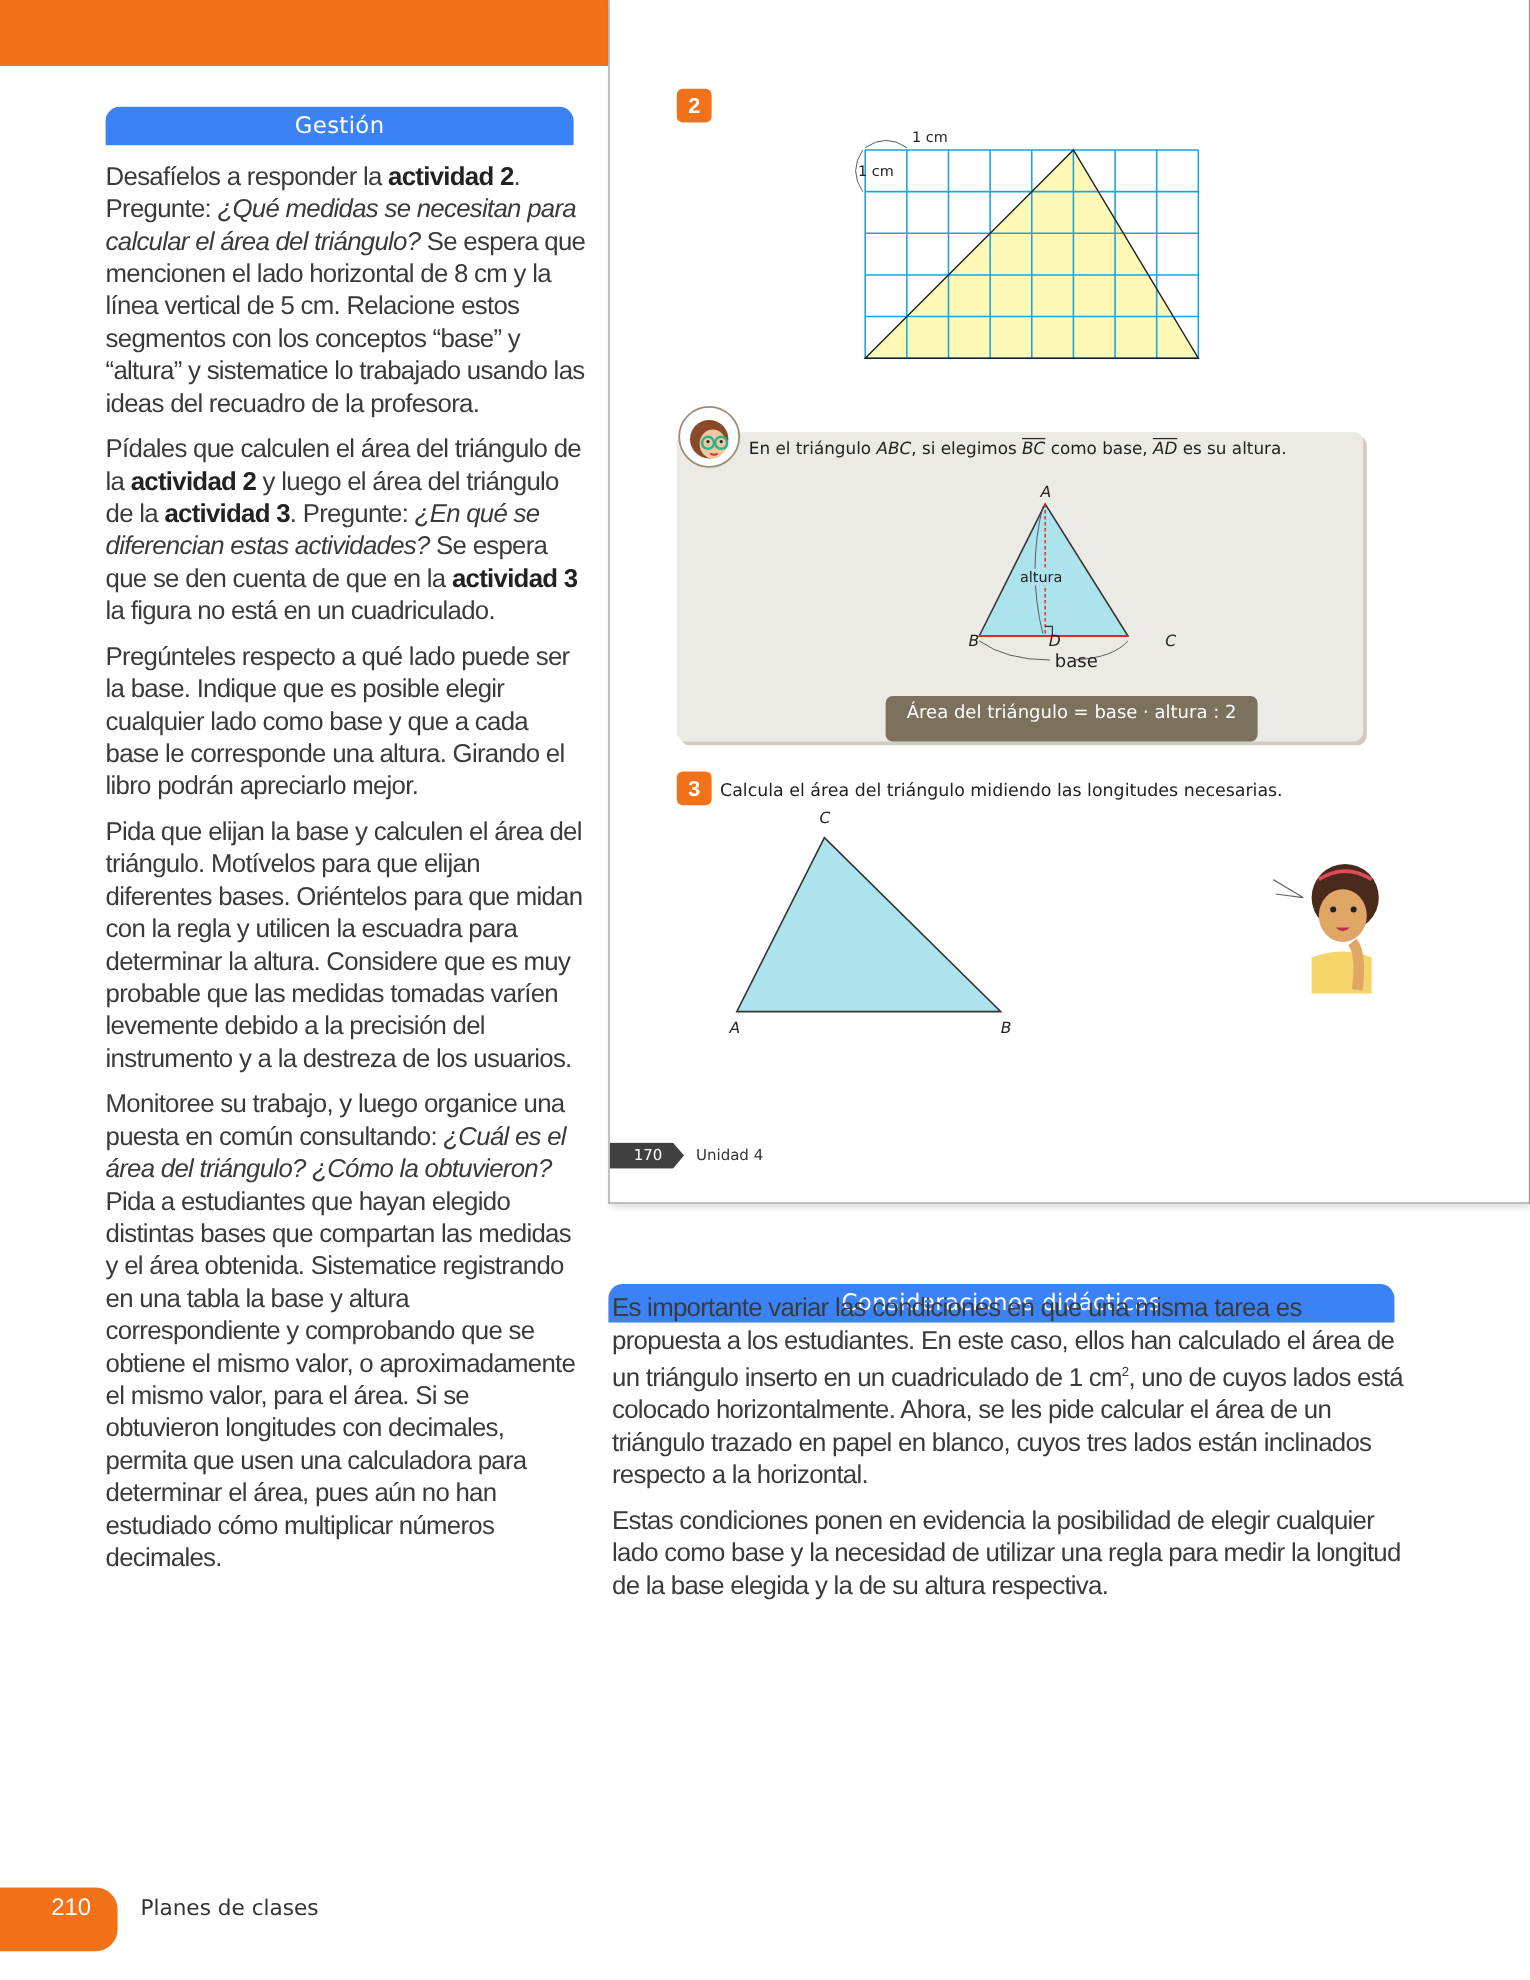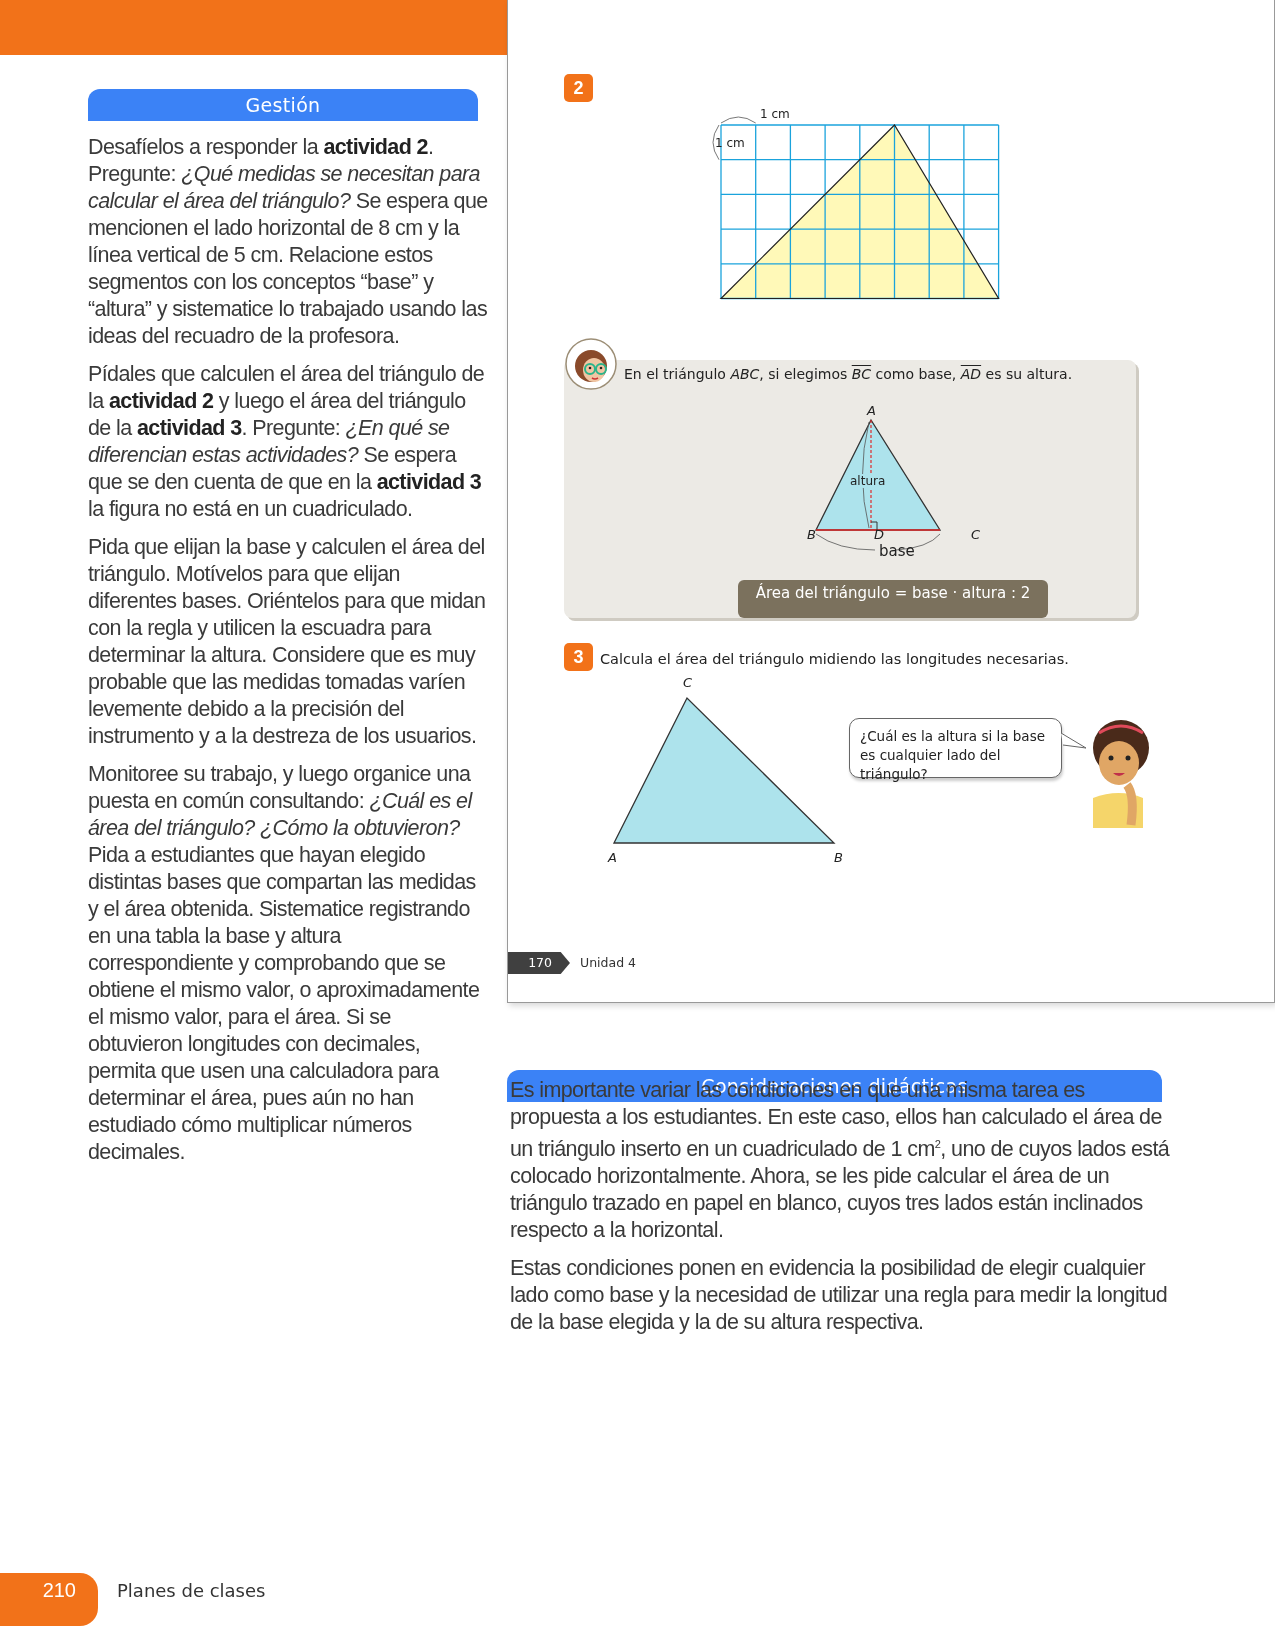--- a/index.html
+++ b/index.html
@@ -43,20 +43,21 @@
 </style>
 </head>
 <body>
 
 <div class="abs top-band"></div>
 
 <div class="abs section-header gestion-header">Gestión</div>
 <div class="abs left-col" id="left-col">
     <p><span>Desafíelos a responder la </span><b>actividad 2</b><span>. Pregunte: </span><i>¿Qué medidas se necesitan para calcular el área del triángulo?</i><span> Se espera que mencionen el lado horizontal de 8 cm y la línea vertical de 5 cm. Relacione estos segmentos con los conceptos “base” y “altura” y sistematice lo trabajado usando las ideas del recuadro de la profesora.</span></p>
     <p><span>Pídales que calculen el área del triángulo de la </span><b>actividad 2</b><span> y luego el área del triángulo de la </span><b>actividad 3</b><span>. Pregunte: </span><i>¿En qué se diferencian estas actividades?</i><span> Se espera que se den cuenta de que en la </span><b>actividad 3</b><span> la figura no está en un cuadriculado.</span></p>
+    <p><span>Pregúnteles respecto a qué lado puede ser la base. Indique que es posible elegir cualquier lado como base y que a cada base le corresponde una altura. Girando el libro podrán apreciarlo mejor.</span></p>
     <p><span>Pida que elijan la base y calculen el área del triángulo. Motívelos para que elijan diferentes bases. Oriéntelos para que midan con la regla y utilicen la escuadra para determinar la altura. Considere que es muy probable que las medidas tomadas varíen levemente debido a la precisión del instrumento y a la destreza de los usuarios.</span></p>
     <p><span>Monitoree su trabajo, y luego organice una puesta en común consultando: </span><i>¿Cuál es el área del triángulo? ¿Cómo la obtuvieron?</i><span> Pida a estudiantes que hayan elegido distintas bases que compartan las medidas y el área obtenida. Sistematice registrando en una tabla la base y altura correspondiente y comprobando que se obtiene el mismo valor, o aproximadamente el mismo valor, para el área. Si se obtuvieron longitudes con decimales, permita que usen una calculadora para determinar el área, pues aún no han estudiado cómo multiplicar números decimales.</span></p>
   </div>
 
 <div class="abs student-page sp">
   <div class="abs badge" style="left:56px;top:74px;">2</div>
 
   <svg class="abs" style="left:180px;top:105px;" width="350" height="215">
     <g id="grid-g">
         <polygon points="33,193.5 206.5,20 310.6,193.5" fill="#fff9b8"></polygon>
@@ -115,21 +116,20 @@
   <div class="abs formula">Área del triángulo = base · altura : 2</div>
 
   <div class="abs badge" style="left:56px;top:643px;">3</div>
   <div class="abs q-text" style="left:92px;top:651px;">Calcula el área del triángulo midiendo las longitudes necesarias.</div>
   <svg class="abs" style="left:100px;top:690px;" width="240" height="160">
     <polygon points="6,153 79,8 226,153" fill="#ade3ec" stroke="#333" stroke-width="1.3"></polygon>
   </svg>
   <i class="abs" style="left:175px;top:675px;font-size:13px;">C</i>
   <i class="abs" style="left:100px;top:850px;font-size:13px;">A</i>
   <i class="abs" style="left:326px;top:850px;font-size:13px;">B</i>
-  <div class="abs bubble">¿Cuál es la altura si la base es cualquier lado del triángulo?</div>
   <svg class="abs" style="left:553px;top:713px;" width="110" height="118">
     <polyline points="0,20 25,35 2,32" fill="#fff" stroke="#666" stroke-width="1"></polyline>
     <circle cx="60" cy="35" r="28" fill="#4a2a1a"></circle>
     <path d="M38 20 q22 -14 44 0" stroke="#e04a5a" stroke-width="3" fill="none"></path>
     <ellipse cx="58" cy="50" rx="20" ry="22" fill="#e0a665"></ellipse>
     <circle cx="50" cy="45" r="2.5" fill="#222"></circle>
     <circle cx="67" cy="45" r="2.5" fill="#222"></circle>
     <path d="M52 60 q6 6 12 0 z" fill="#c0304a"></path>
     <path d="M32 85 q26 -10 50 0 v30 h-50 z" fill="#f5d56a"></path>
     <path d="M66 72 q8 10 4 40" stroke="#e0a665" stroke-width="9" fill="none"></path>

